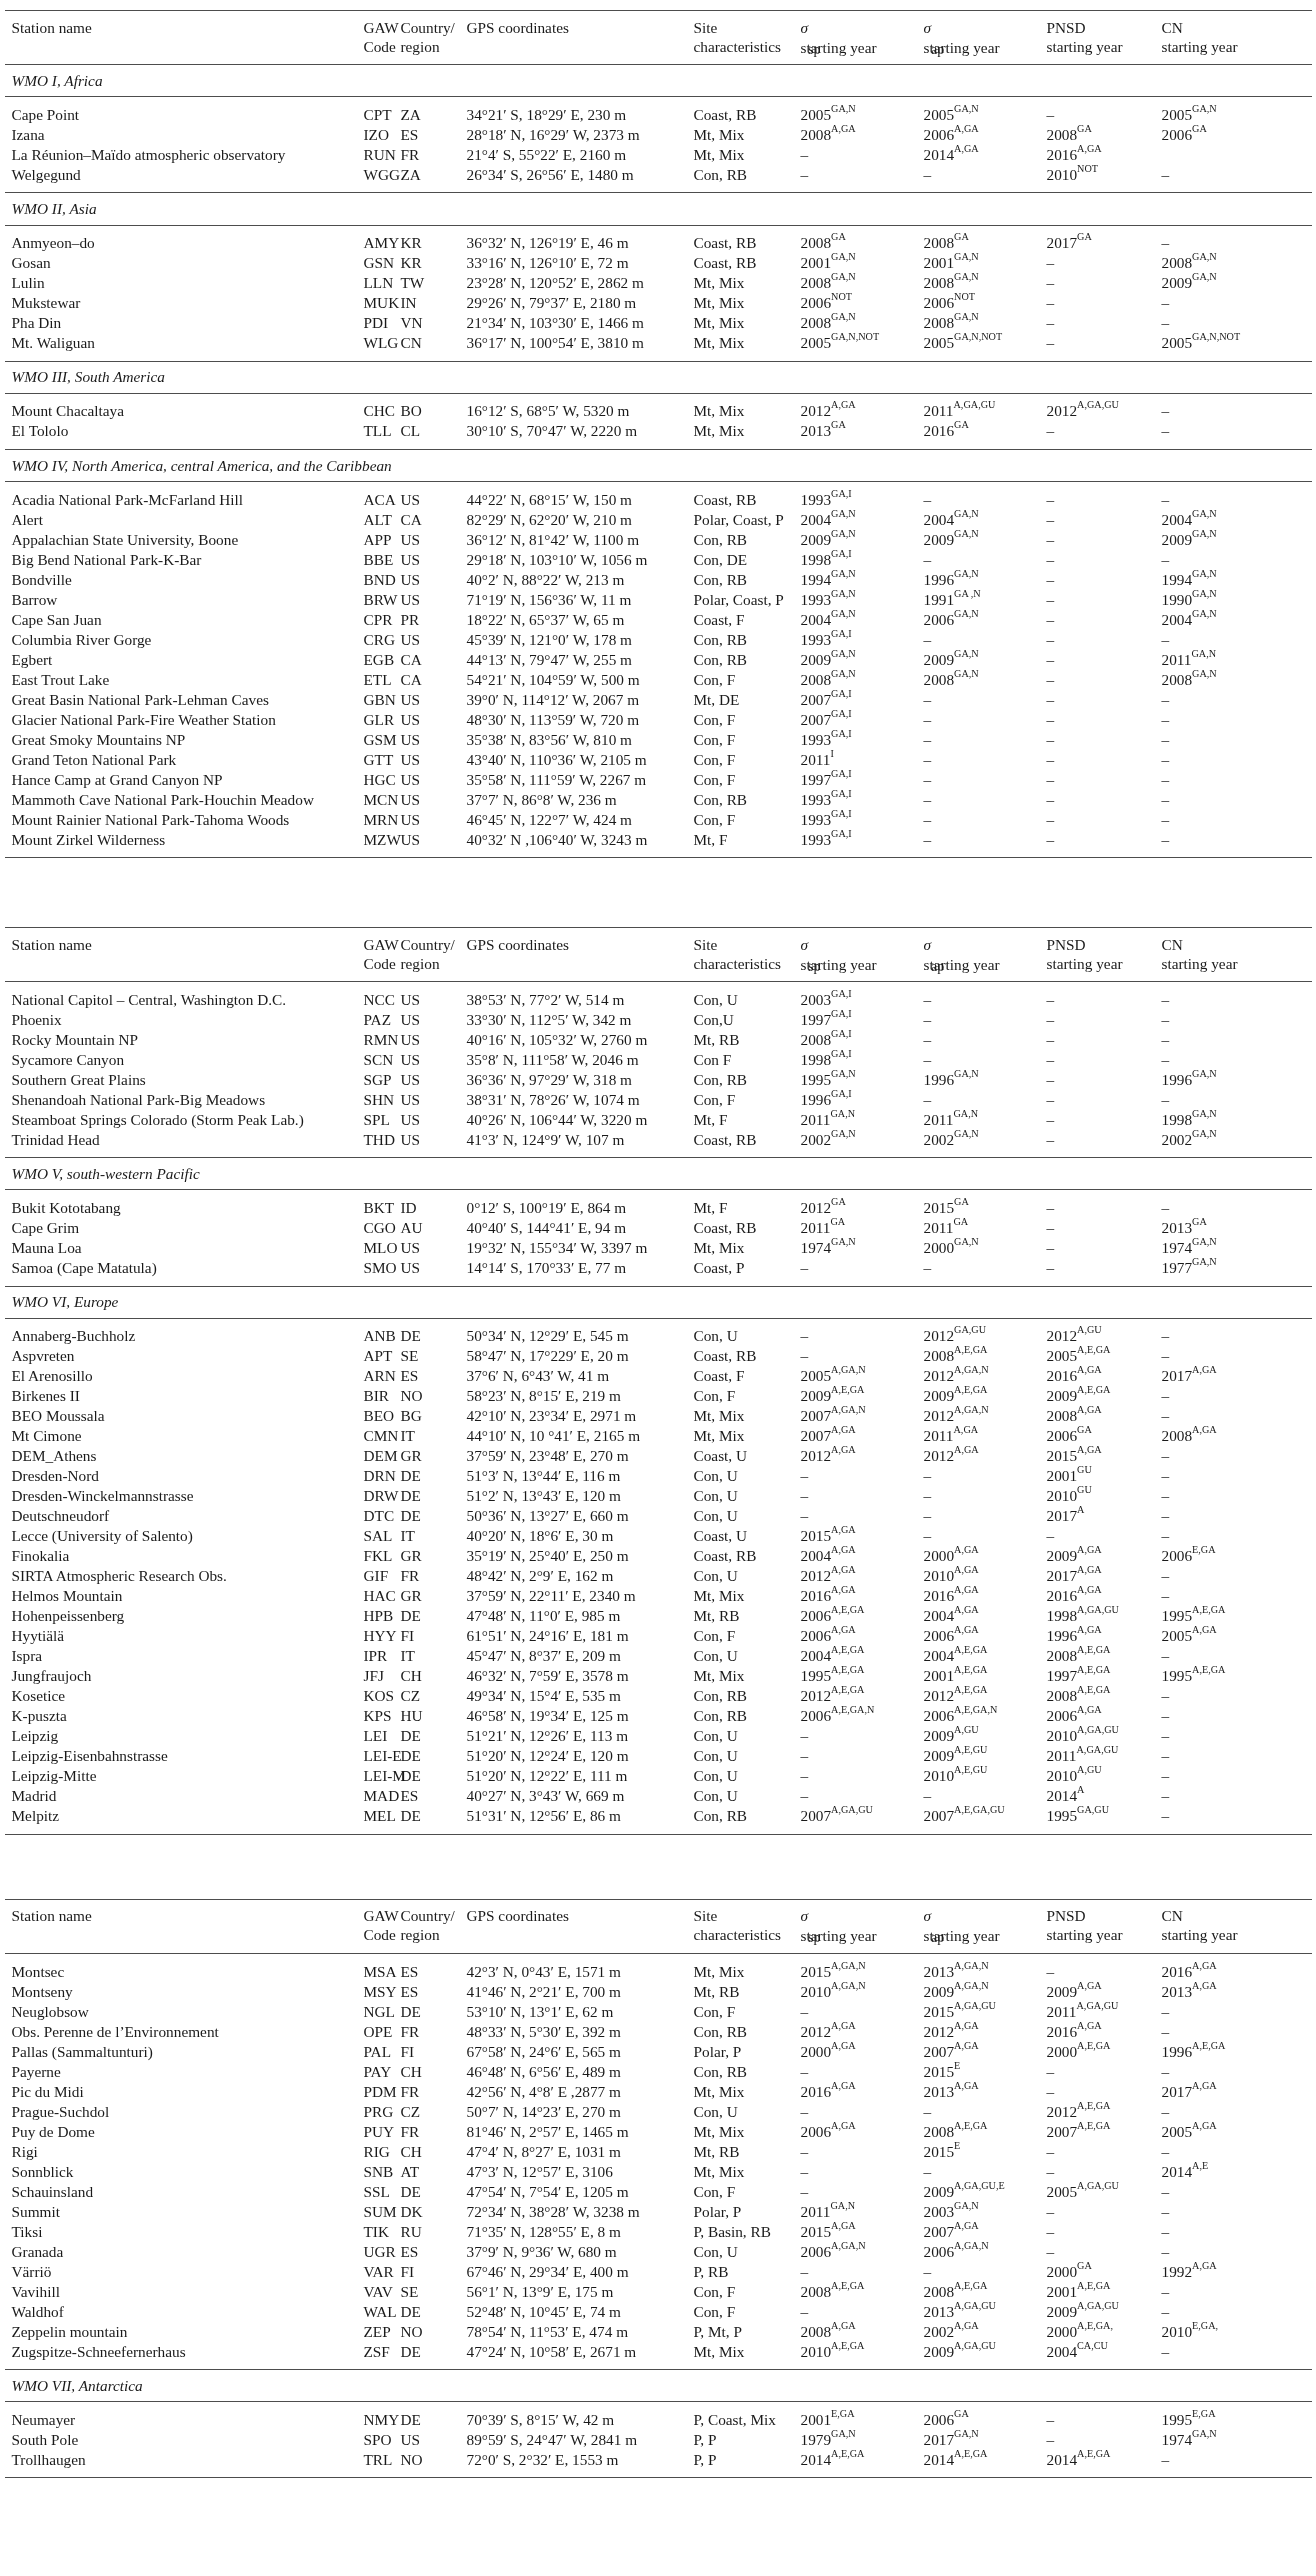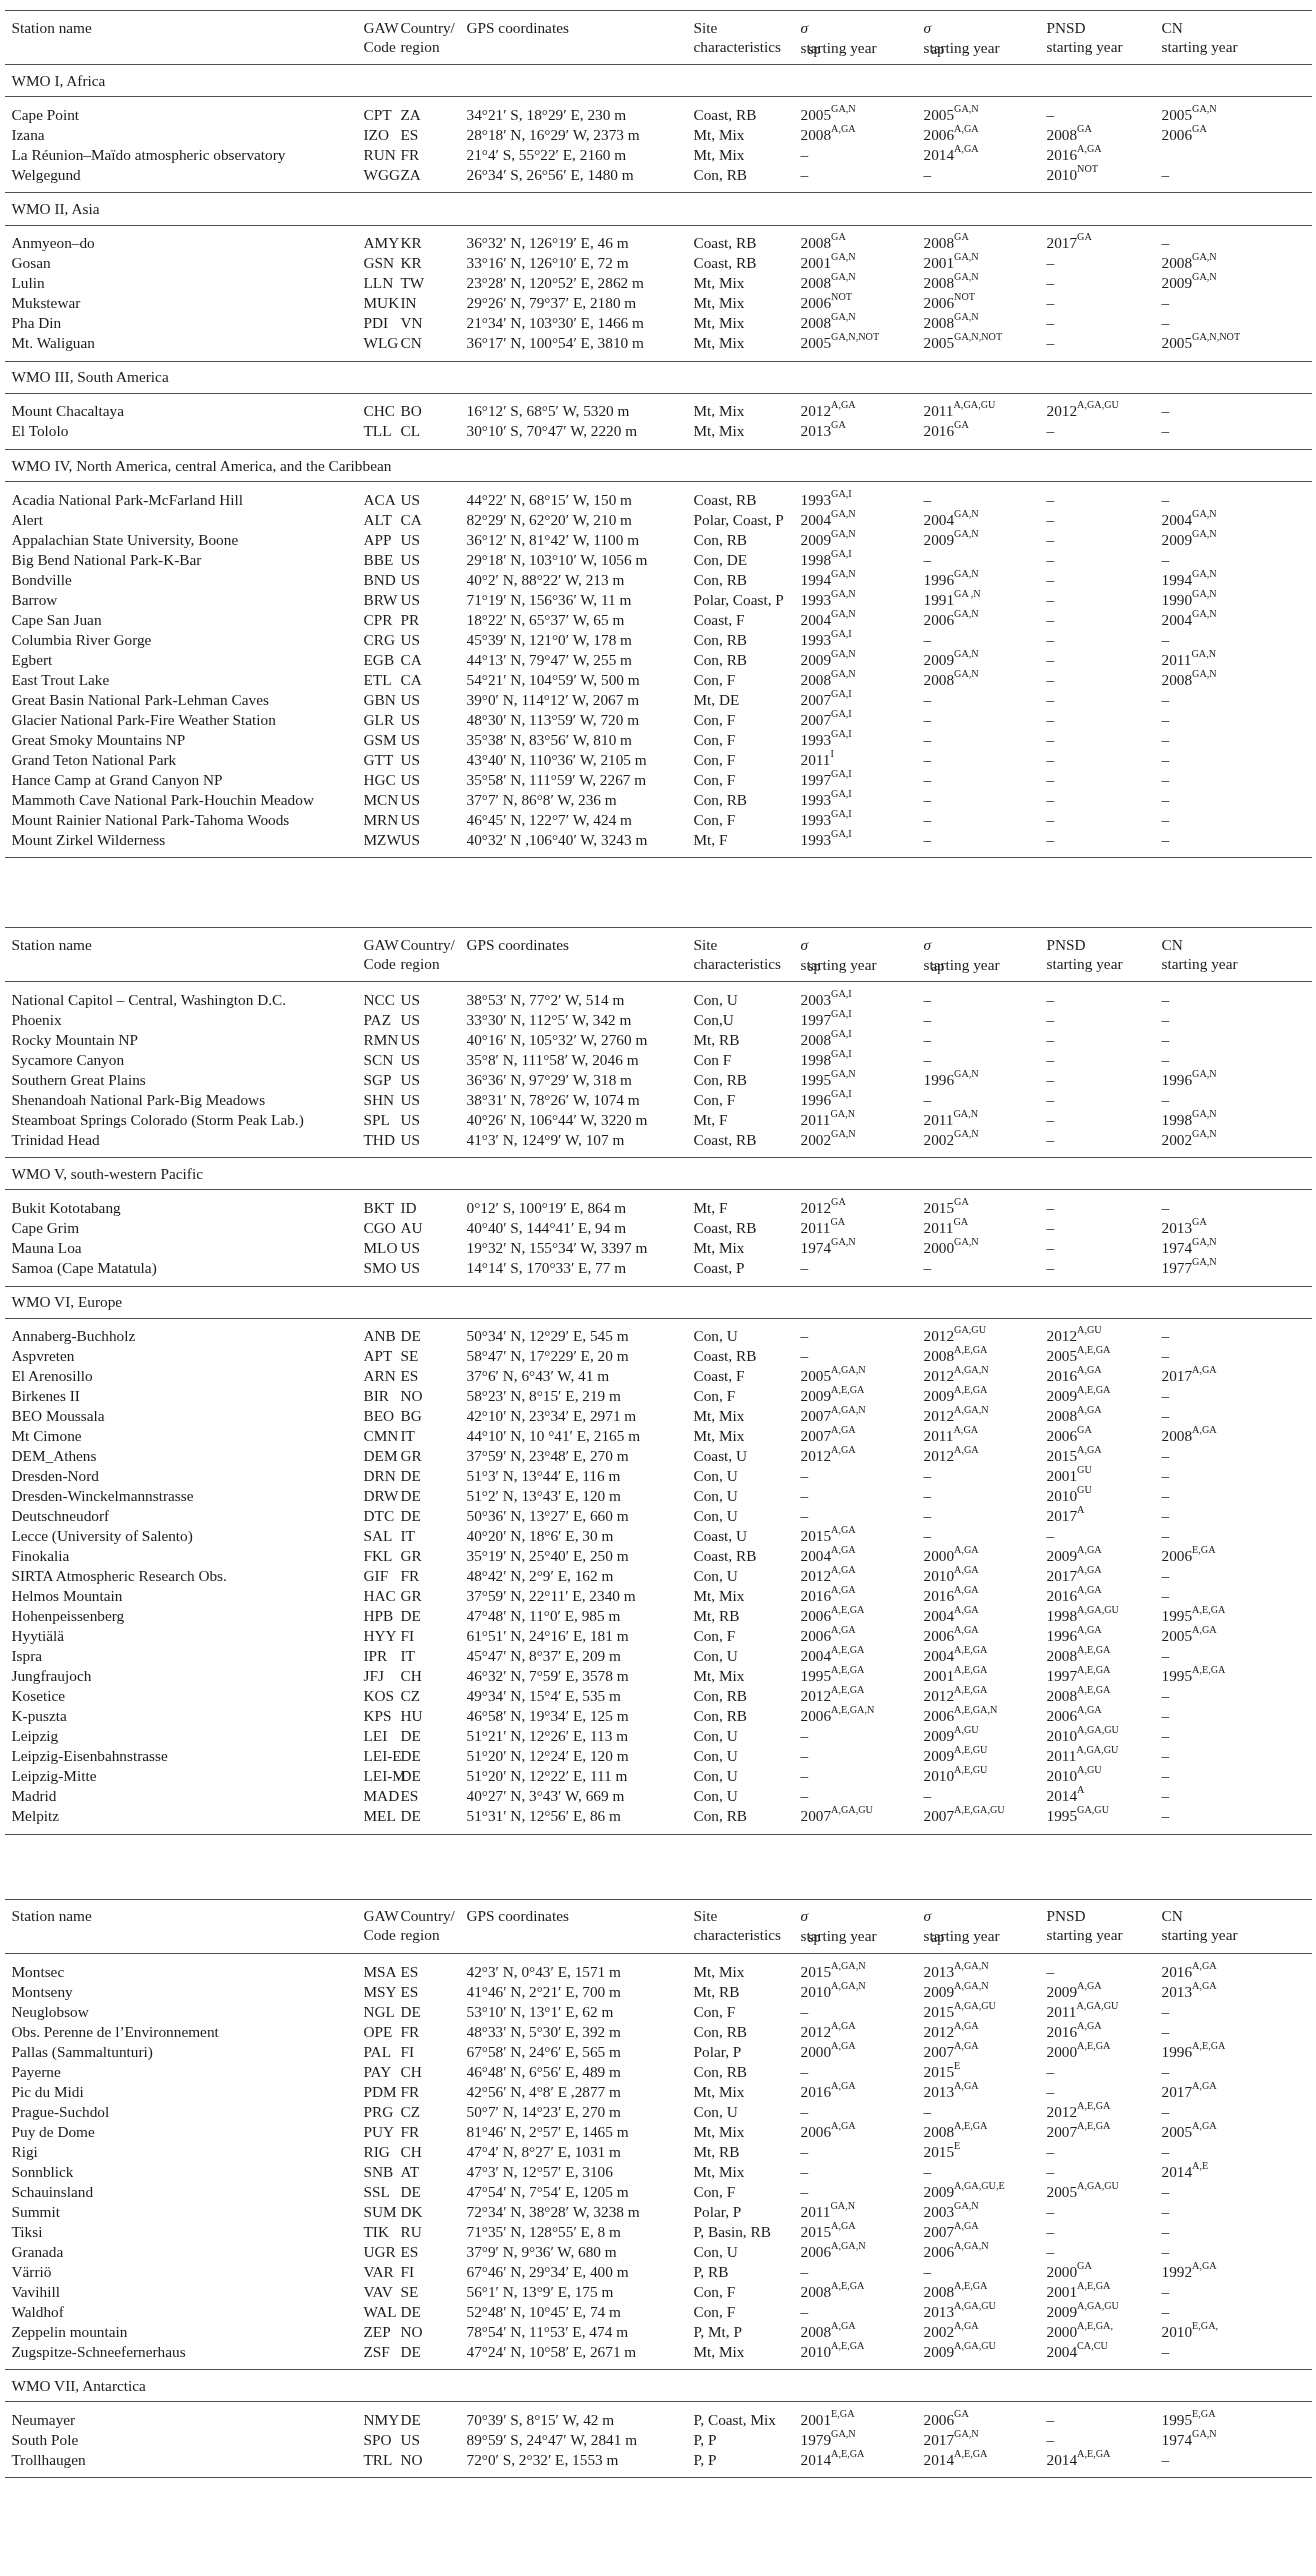--- a/index.html
+++ b/index.html
@@ -39,21 +39,21 @@
     padding-bottom: 7.6px;
     line-height: 19px;
     margin-top: 47px;
   }
   thead tr { border-top: 1.3px solid #4d4d4d; border-bottom: 1.3px solid #4d4d4d; }
   tr.region-row td {
     padding-top: 5.7px;
     padding-bottom: 6.4px;
     line-height: 19px;
   }
-  tr.region-row { border-bottom: 1.3px solid #4d4d4d; }
+  tr.region-row { border-bottom: 1.3px solid #4d4d4d; font-style: italic; }
   tr.region-row.not-first { border-top: 1.3px solid #4d4d4d; }
   tbody.region-body tr.first-data td { padding-top: 7.6px; }
   tbody.region-body tr.last-data td { padding-bottom: 7.6px; }
   tbody.region-body tr.last-data { border-bottom: 1.3px solid #4d4d4d; }
   sup {
     font-size: 10.2px;
     line-height: 0;
     position: relative;
     top: -1.9px;
     vertical-align: super;

